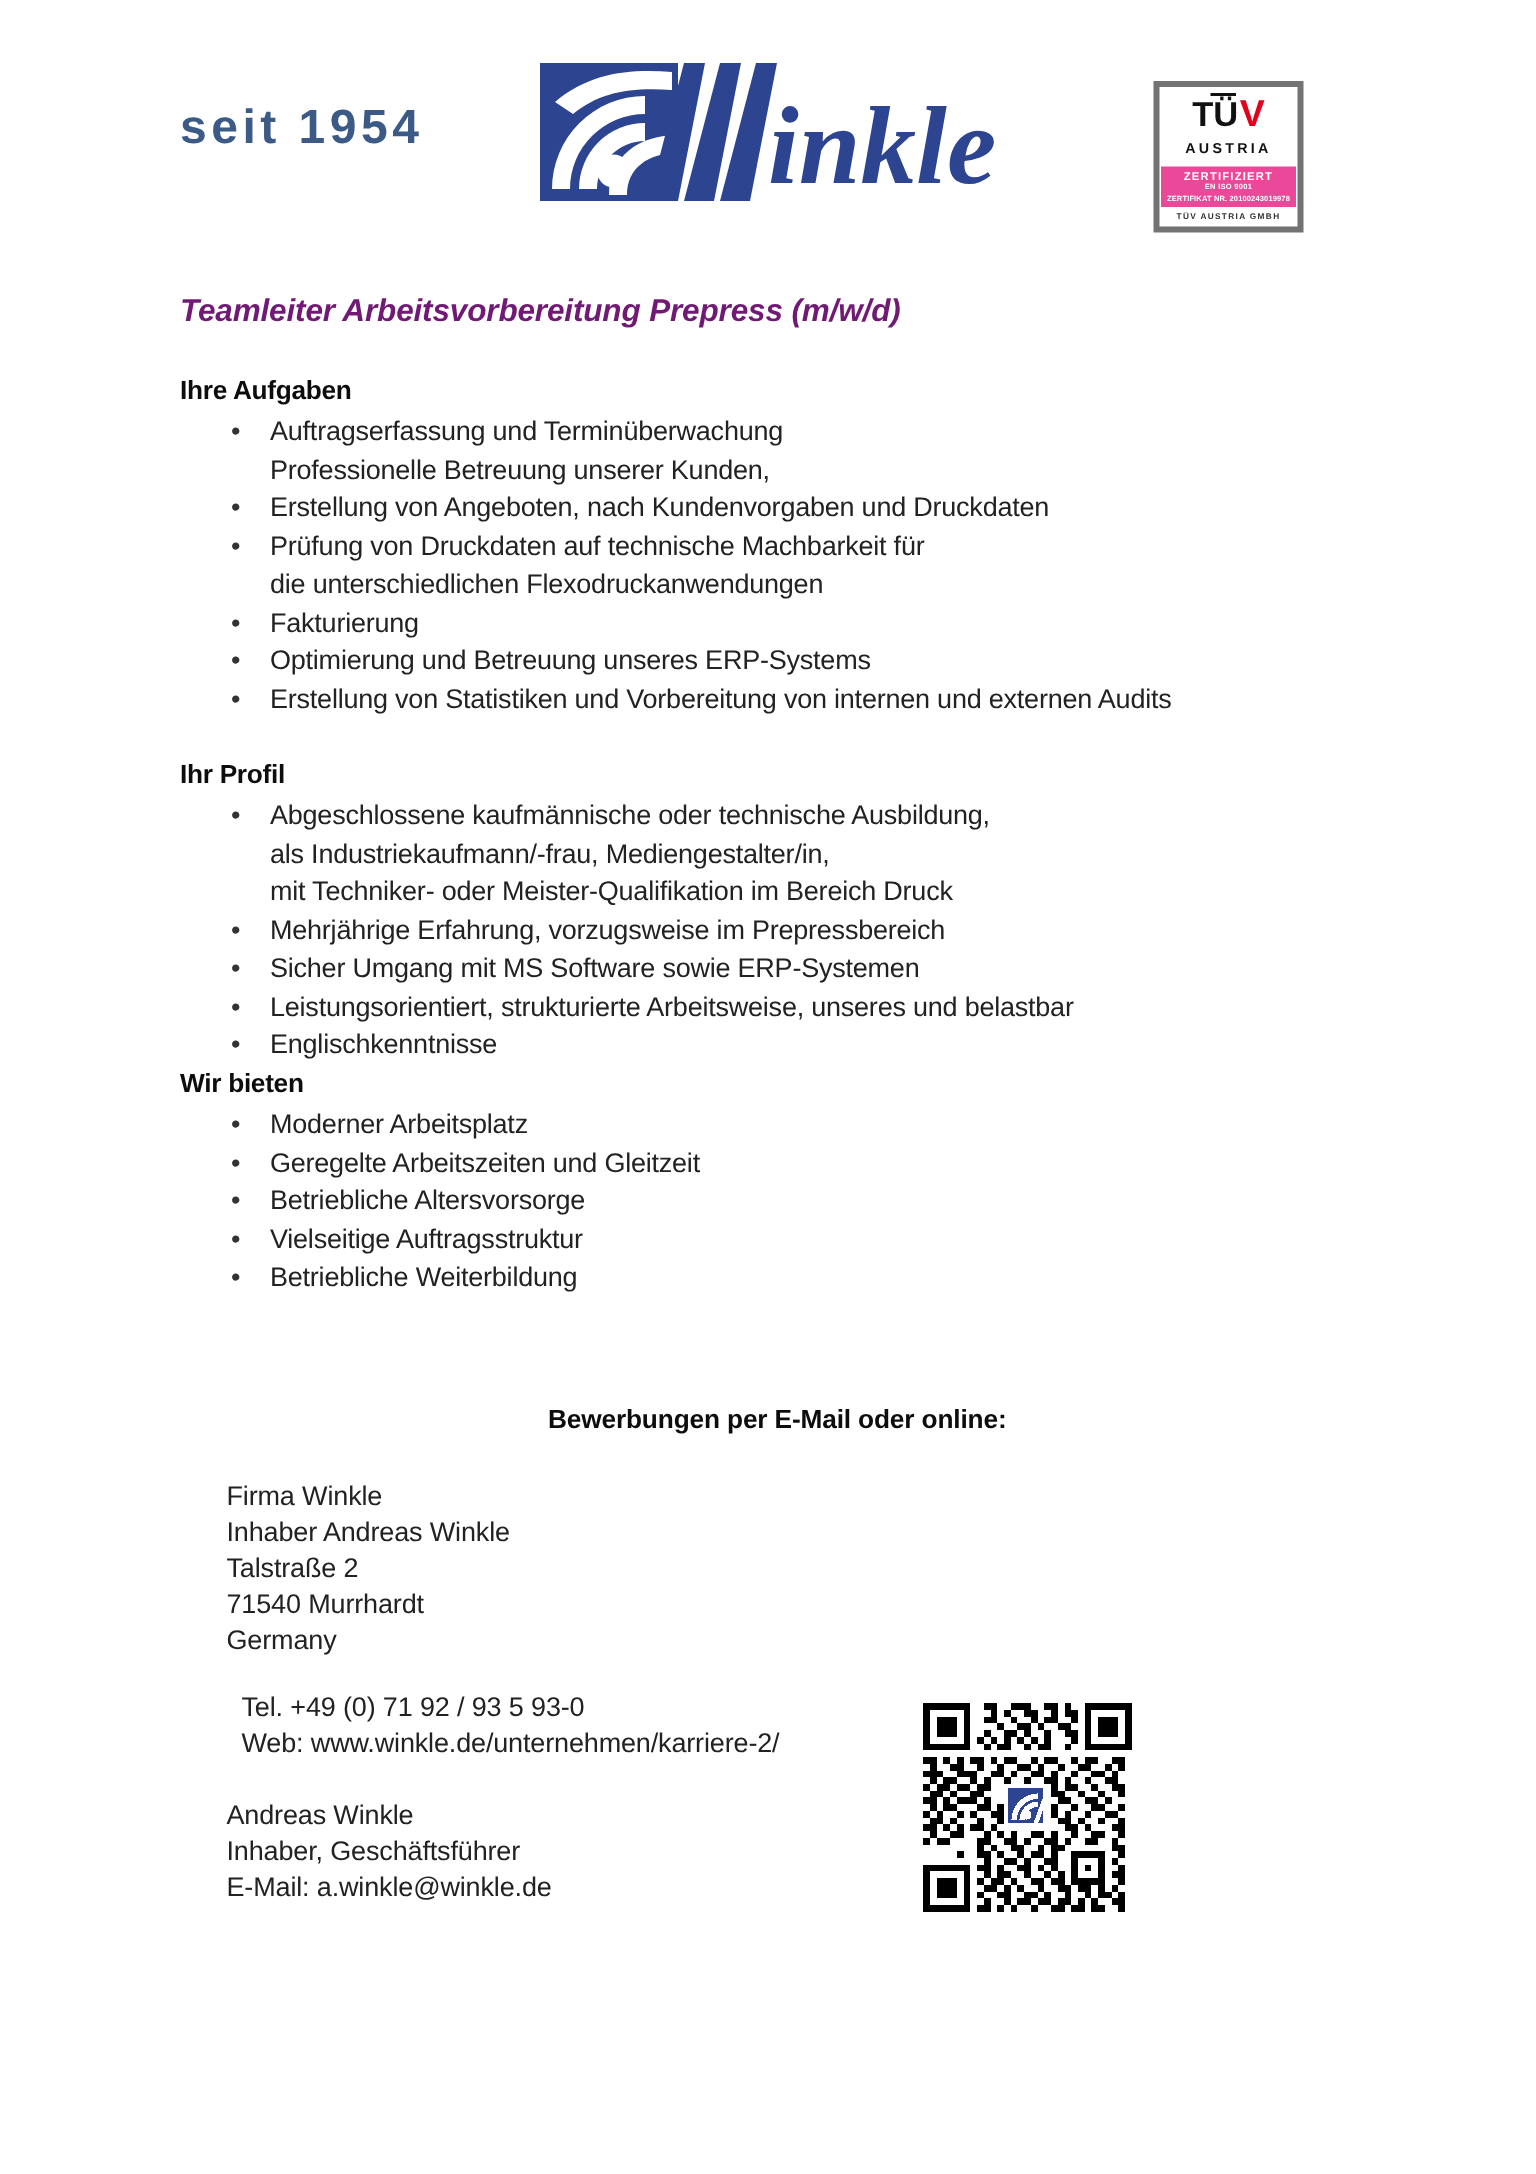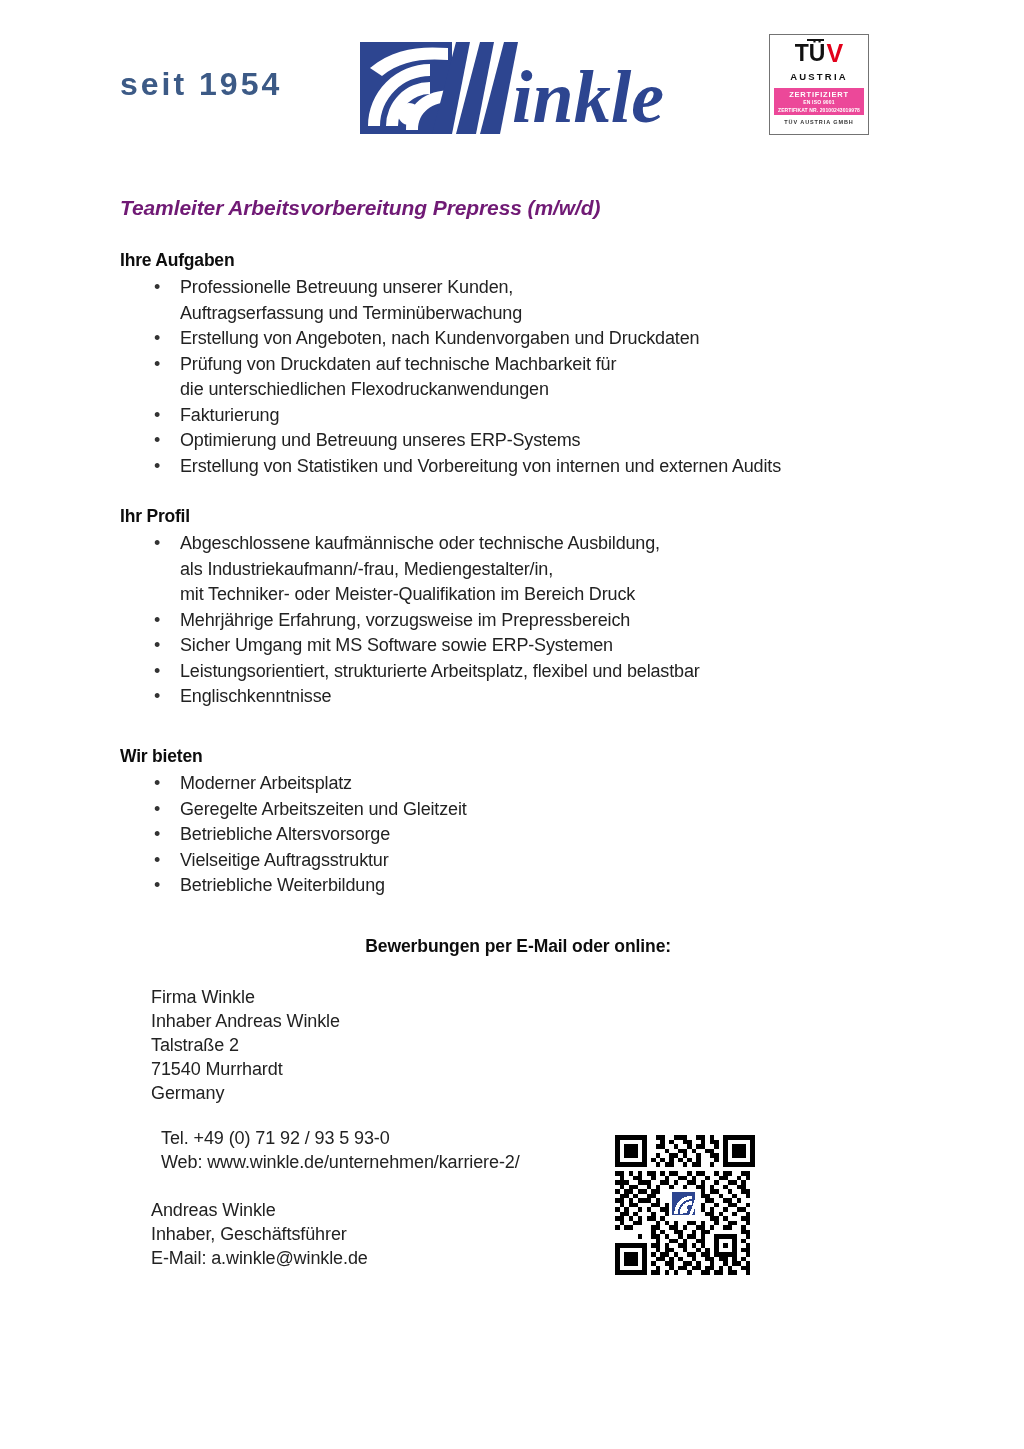--- a/index.html
+++ b/index.html
@@ -51,24 +51,24 @@
     top: 38px;
     width: 310px;
     height: 100px;
   }
   .logo-svg { display: block; }
 
   
   .tuv-badge {
     position: absolute;
     left: 769px;
-    top: 34px;
+    top: 54px;
     width: 100px;
     height: 101px;
-    border: 1px solid #737373;
+    border: 4px solid #737373;
     background: #ffffff;
     box-sizing: border-box;
     display: flex;
     flex-direction: column;
     align-items: center;
     padding-top: 7px;
   }
   .tuv-top {
     font-size: 23px;
     font-weight: bold;
@@ -192,21 +192,21 @@
     font-size: 18px;
     line-height: 25.5px;
     color: #333333;
   }
   .bullets li .li-line {
     display: block;
   }
 
   #section-aufgaben { top: 250px; }
   #section-profil   { top: 506px; }
-  #section-bieten   { top: 746px; }
+  #section-bieten   { top: 712px; }
 
   
   .apply-block {
     position: absolute;
     left: 151px;
     top: 936px;
     width: 520px;
     text-align: right;
   }
   .apply-heading {
@@ -301,22 +301,22 @@
 
   <div class="content">
 
     <div class="job-title">Teamleiter Arbeitsvorbereitung Prepress (m/w/d)</div>
 
     <div class="section" id="section-aufgaben">
       <div class="section-heading">Ihre Aufgaben</div>
       <ul class="bullets">
         <li>
           <span class="bullet-dot">•</span>
+          <span class="li-line">Auftragserfassung und Terminüberwachung</span>
           <span class="li-line">Professionelle Betreuung unserer Kunden,</span>
-          <span class="li-line">Auftragserfassung und Terminüberwachung</span>
         </li>
         <li>
           <span class="bullet-dot">•</span>
           <span class="li-line">Erstellung von Angeboten, nach Kundenvorgaben und Druckdaten</span>
         </li>
         <li>
           <span class="bullet-dot">•</span>
           <span class="li-line">Prüfung von Druckdaten auf technische Machbarkeit für</span>
           <span class="li-line">die unterschiedlichen Flexodruckanwendungen</span>
         </li>
@@ -347,21 +347,21 @@
         <li>
           <span class="bullet-dot">•</span>
           <span class="li-line">Mehrjährige Erfahrung, vorzugsweise im Prepressbereich</span>
         </li>
         <li>
           <span class="bullet-dot">•</span>
           <span class="li-line">Sicher Umgang mit MS Software sowie ERP-Systemen</span>
         </li>
         <li>
           <span class="bullet-dot">•</span>
-          <span class="li-line">Leistungsorientiert, strukturierte Arbeitsplatz, flexibel und belastbar</span>
+          <span class="li-line">Leistungsorientiert, strukturierte Arbeitsweise, unseres und belastbar</span>
         </li>
         <li>
           <span class="bullet-dot">•</span>
           <span class="li-line">Englischkenntnisse</span>
         </li>
       </ul>
     </div>
 
     <div class="section" id="section-bieten">
       <div class="section-heading">Wir bieten</div>

